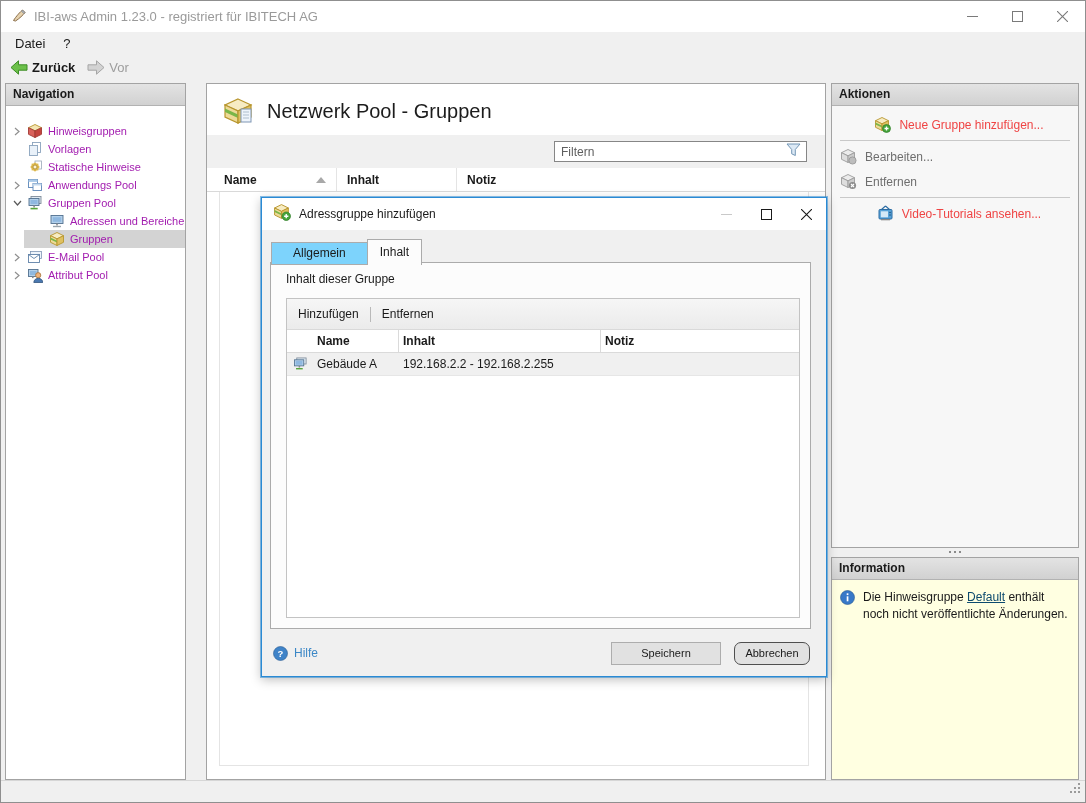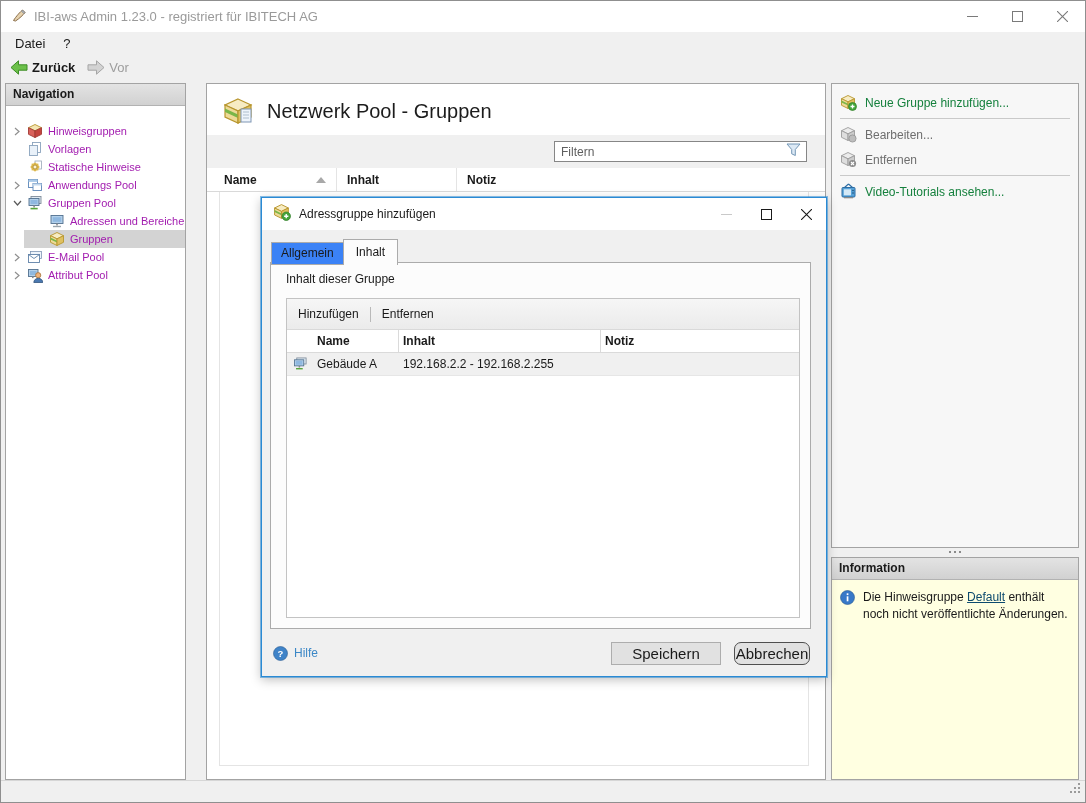--- a/index.html
+++ b/index.html
@@ -50,21 +50,21 @@
   .main-grid-header .cell { display:flex; align-items:center; border-right:1px solid #e4e4e4; position:relative; }
   .mgh-name { width:130px; padding-left:17px; }
   .mgh-inhalt { width:120px; padding-left:10px; }
   .mgh-notiz { flex:1; padding-left:10px; border-right:none !important; }
   .sort-asc { position:absolute; right:10px; width:0; height:0; border-left:5px solid transparent; border-right:5px solid transparent; border-bottom:6px solid #a8a8a8; }
   .main-region { position:absolute; top:108px; left:12px; right:16px; bottom:13px; border:1px solid #e4e4e4; border-top:none; }
 
   
   .actions-panel { top:4px; left:830px; width:248px; height:465px; background:#f7f7f7; }
   .action-item { display:flex; align-items:center; gap:8px; font-size:12px; padding:4px 0 4px 8px; }
-  .action-item.link { color:#15803d; }
+  .action-item.link { color:#ef4444;justify-content:center; }
   .action-item.disabled { color:#6e6e6e; }
   .action-sep { border-top:1px solid #c9c9c9; margin:3px 8px 3px 8px; }
   .actions-body { padding-top:6px; }
 
   
   .v-splitter { position:absolute; top:467px; left:830px; width:248px; height:11px; display:flex; align-items:center; justify-content:center; gap:3px; }
   .v-splitter i { width:2px; height:2px; background:#8a8a8a; display:block; }
 
   
   .info-panel { top:478px; left:830px; width:248px; height:223px; }
@@ -77,41 +77,41 @@
   .resize-grip { position:absolute; right:3px; bottom:3px; }
 
   
   .dialog { position:absolute; left:260px; top:196px; width:566px; height:480px; background:#f0f0f0; border:1px solid #2a8ad4; box-shadow:0 0 0 1px rgba(42,138,212,.55), 0 3px 10px rgba(0,0,0,.25); }
   .dlg-titlebar { position:absolute; top:0; left:0; right:0; height:32px; background:#ffffff; display:flex; align-items:center; }
   .dlg-titlebar .dlg-icon { margin:0 8px 0 11px; }
   .dlg-titlebar .dlg-title { font-size:12px; color:#1a1a1a; flex:1; }
   .dlg-controls { display:flex; height:32px; }
   .dlg-btn { width:40px; height:32px; display:flex; align-items:center; justify-content:center; }
   .tabs { position:absolute; left:9px; top:41px; display:flex; align-items:flex-end; z-index:2; }
-  .tab { font-size:12px; color:#1a1a1a; border:1px solid #ababab; background:#3b82f6; padding:3px 9px 4px; margin-right:-1px; }
+  .tab { font-size:12px; color:#1a1a1a; border:1px solid #ababab; background:#7dd3fc; padding:3px 21px 4px; margin-right:-1px; }
   .tab.active { background:#fcfcfc; border-bottom:none; padding:5px 12px 6px; position:relative; z-index:3; }
   .tab-page { position:absolute; left:8px; right:15px; top:64px; bottom:47px; background:#fcfcfc; border:1px solid #ababab; }
   .content-label { position:absolute; left:15px; top:9px; font-size:12px; color:#1a1a1a; }
   .list-panel { position:absolute; left:15px; right:10px; top:35px; bottom:10px; background:#fff; border:1px solid #c3c3c3; }
   .list-toolbar { height:31px; background:linear-gradient(#f6f6f6,#ebebeb); border-bottom:1px solid #d9d9d9; display:flex; align-items:center; font-size:12px; color:#1a1a1a; }
   .list-toolbar .tb-btn { padding:0 11px; height:100%; display:flex; align-items:center; }
   .list-toolbar .tb-sep { width:1px; height:15px; background:#b9b9b9; }
   .list-header { height:23px; display:flex; font-size:12px; font-weight:bold; color:#1a1a1a; border-bottom:1px solid #dadada; }
   .list-header .cell { display:flex; align-items:center; padding-left:4px; border-right:1px solid #dadada; }
   .lc-icon { width:26px; border-right:none !important; }
   .lc-name { width:86px; }
   .lc-inhalt { width:202px; }
   .lc-notiz { flex:1; border-right:none !important; }
   .list-row { height:23px; display:flex; align-items:center; font-size:12px; color:#1a1a1a; background:#f0f0f0; border-bottom:1px solid #e6e6e6; }
   .list-row .cell { padding-left:4px; }
   .list-row .lc-icon { display:flex; justify-content:center; padding-left:0; }
   .dlg-bottom { position:absolute; left:0; right:0; bottom:0; height:46px; display:flex; align-items:center; }
   .help-link { display:flex; align-items:center; gap:6px; font-size:12px; color:#3b87c6; margin-left:11px; flex:1; }
   .dlg-buttons { display:flex; gap:13px; margin-right:16px; }
-  .btn { font-size:15px; color:#1a1a1a; background:#e1e1e1; border:1px solid #adadad; height:23px; display:flex; align-items:center; justify-content:center; font-family:inherit; }
+  .btn { font-size:11px; color:#1a1a1a; background:#e1e1e1; border:1px solid #adadad; height:23px; display:flex; align-items:center; justify-content:center; font-family:inherit; }
   .btn.save { width:110px; }
   .btn.cancel { width:76px; border-color:#4f4f4f;border-radius:7px; }
 </style>
 </head>
 <body>
 
 <div class="window">
 
   <div class="titlebar">
     <span class="app-icon">
@@ -333,20 +333,21 @@
             <span>Inhalt</span>
           </div>
         <div class="cell mgh-notiz">
             <span>Notiz</span>
           </div>
       </div>
       <div class="main-region"></div>
     </div>
 
     <div class="panel actions-panel">
+      <div class="panel-header">Aktionen</div>
       <div class="actions-body">
         <div class="action-item link">
           <svg width="17" height="17" viewBox="0 0 17 17">
               <polygon points="8,1.5 14.5,4.7 8,7.9 1.5,4.7" fill="#f7ecc3" stroke="#b8962e" stroke-width="0.9"></polygon>
               <polygon points="1.5,4.7 8,7.9 8,14.5 1.5,11.3" fill="#eeda96" stroke="#b8962e" stroke-width="0.9"></polygon>
               <polygon points="1.5,6.6 8,9.8 8,11.6 1.5,8.4" fill="#7ab648"></polygon>
               <polygon points="14.5,4.7 8,7.9 8,14.5 14.5,11.3" fill="#dfc060" stroke="#b8962e" stroke-width="0.9"></polygon>
               <circle cx="12.5" cy="12.5" r="4" fill="#45a53b" stroke="#2f7d27" stroke-width="0.7"></circle>
               <path d="M12.5 10.5 v4 M10.5 12.5 h4" stroke="#ffffff" stroke-width="1.3"></path>
             </svg>

